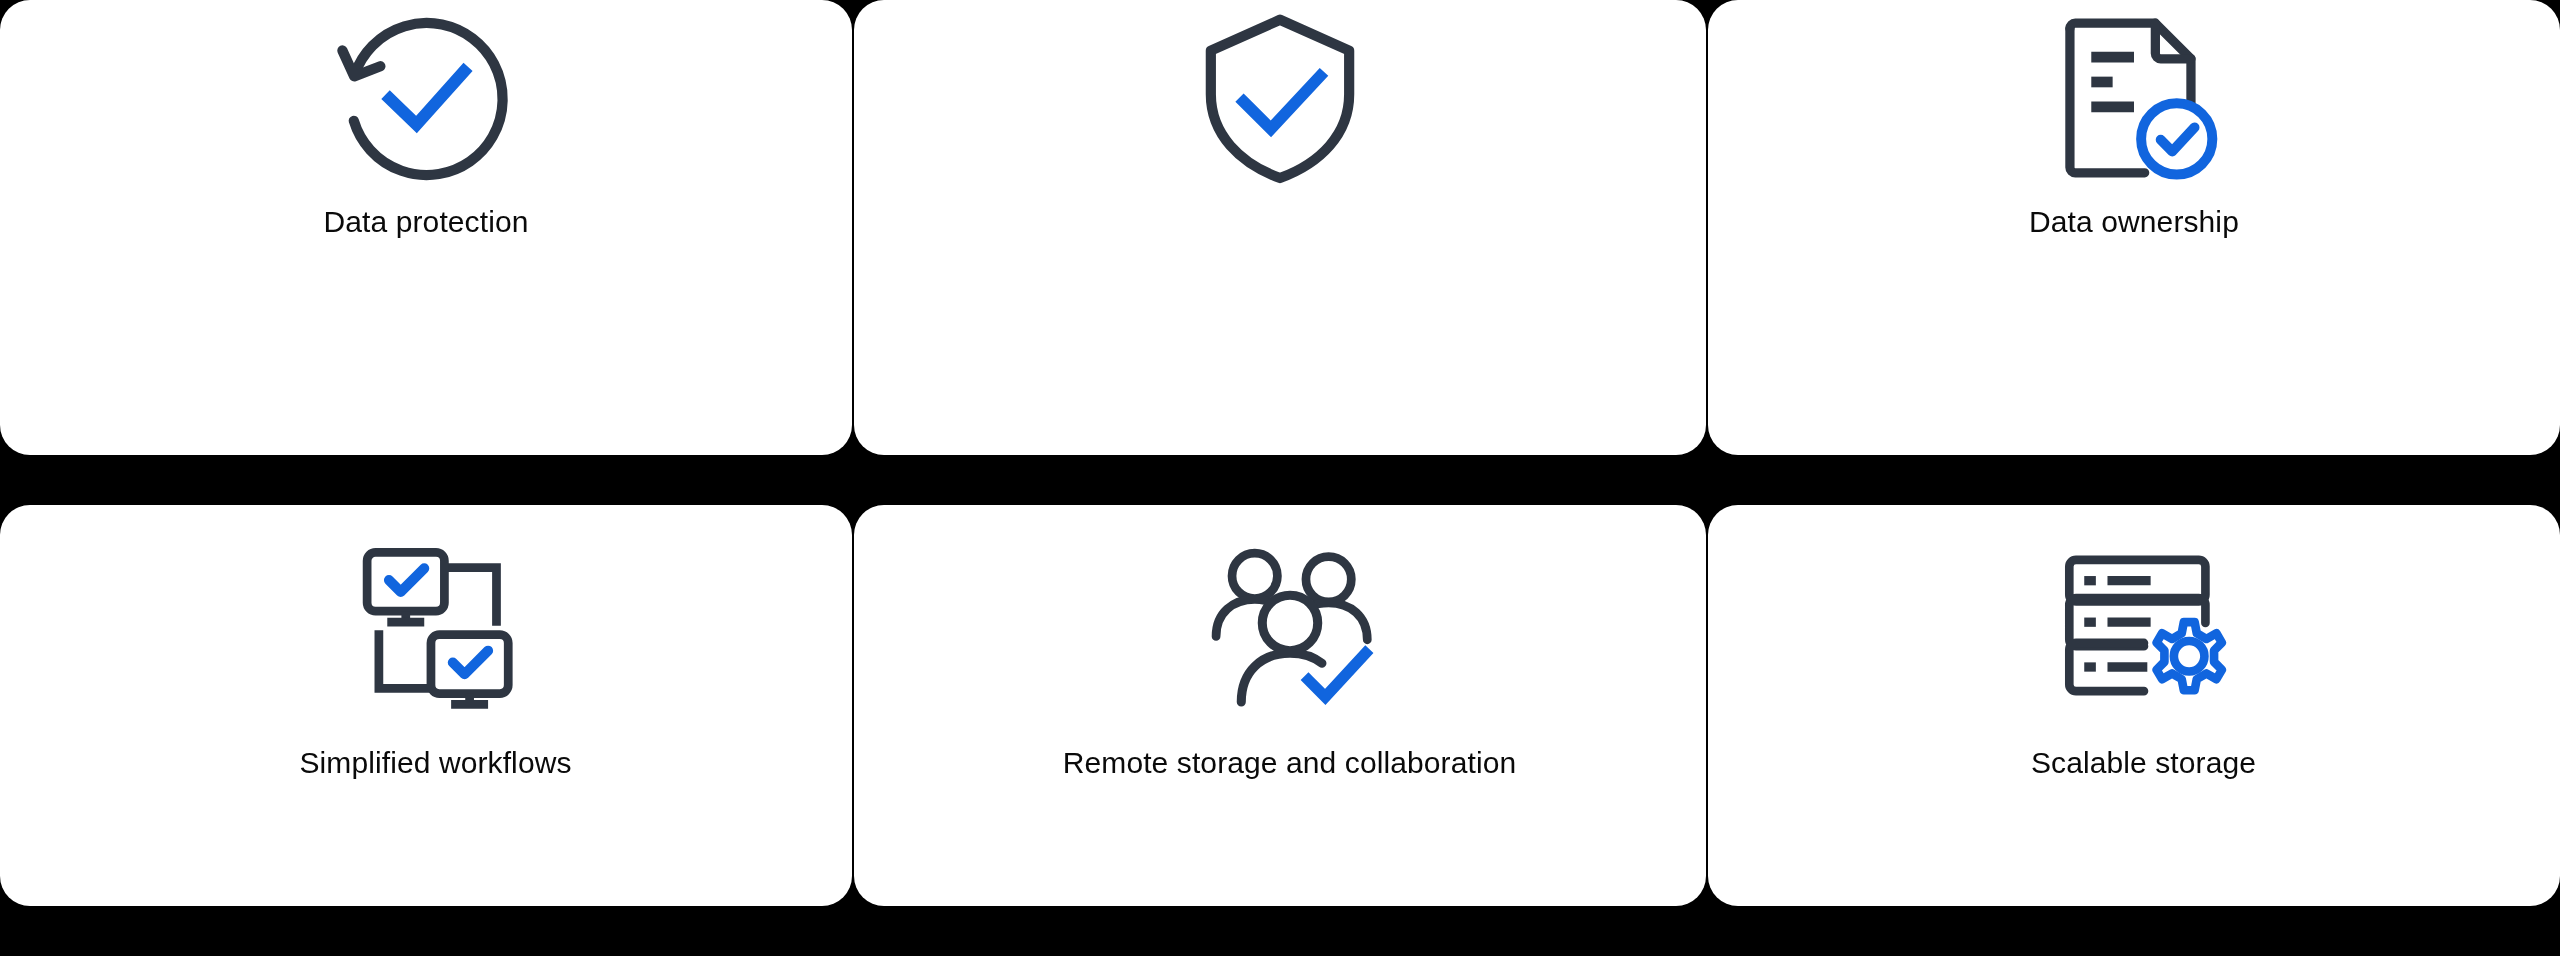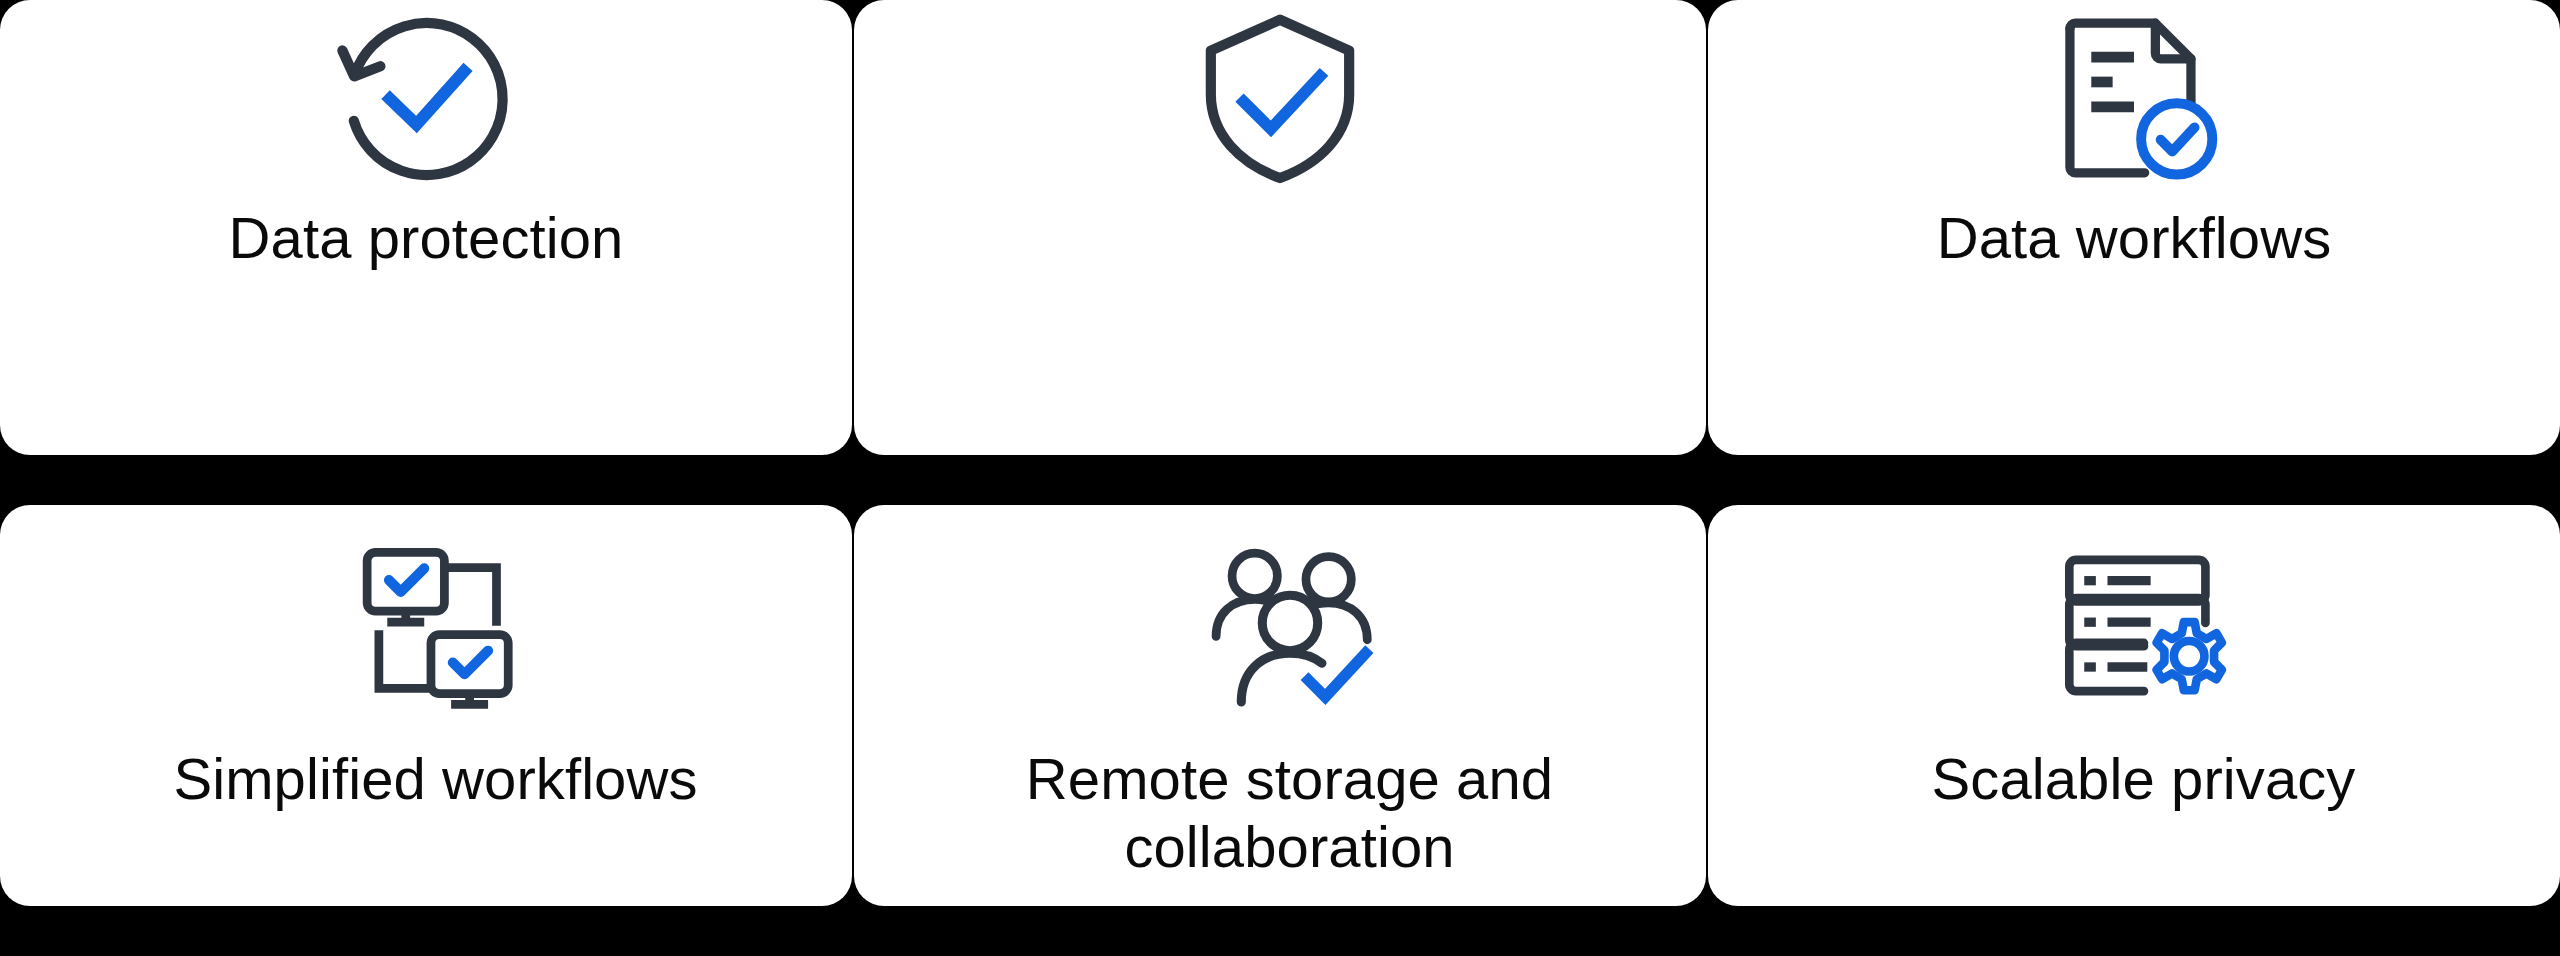--- a/index.html
+++ b/index.html
@@ -79,21 +79,21 @@
     margin-top: 48px;
     display: flex;
     align-items: center;
     justify-content: center;
   }
   .row-bottom .label {
     margin-top: 42px;
   }
 
   .label {
-    font-size: 58px;
+    font-size: 30px;
     line-height: 1.18;
     color: #0A0A0A;
     text-align: center;
     font-weight: 400;
     letter-spacing: 0.1px;
     max-width: 640px;
   }
 
   svg { display: block; }
 
@@ -139,21 +139,21 @@
             <path d="M62 8 L62 25 A3 3 0 0 0 65 28 L82 28" stroke="#2E3642" stroke-width="5.2" stroke-linecap="round" stroke-linejoin="round" fill="none"></path>
 
             <line x1="26" y1="27" x2="50" y2="27" stroke="#2E3642" stroke-width="6"></line>
             <line x1="26" y1="41" x2="38" y2="41" stroke="#2E3642" stroke-width="6"></line>
             <line x1="26" y1="55" x2="50" y2="55" stroke="#2E3642" stroke-width="6"></line>
 
             <circle cx="74" cy="73" r="20" stroke="#1165DE" stroke-width="5.6" fill="#FFFFFF"></circle>
             <path d="M65 73.5 L71.5 80 L84 66.5" stroke="#1165DE" stroke-width="5.6" stroke-linecap="round" stroke-linejoin="round" fill="none"></path>
           </svg>
         </div>
-        <div class="label">Data workflows</div>
+        <div class="label">Data ownership</div>
       </div>
     </div>
 
     <div class="card c1 row-bottom">
       <div class="card-inner">
         <div class="icon-wrap">
           <svg width="168" height="168" viewBox="0 0 100 100" fill="none">
 
             <path d="M58 14 L86 14 L86 46" stroke="#2E3642" stroke-width="5.2" stroke-linecap="square" stroke-linejoin="miter" fill="none"></path>
 
@@ -217,18 +217,18 @@
                        L87.6 56.6 L93.6 53.2 L96.9 58.8 L92.2 63.6
                        L92.2 70.4 L96.9 75.2 L93.6 80.8 L87.6 77.4
                        L81.8 80.8 L80.5 87.5 L74 87.5 L72.7 80.8
                        L66.9 77.4 L60.9 80.8 L57.6 75.2 L62.3 70.4
                        L62.3 63.6 L57.6 58.8 L60.9 53.2 L66.9 56.6
                        L72.7 53.2 Z"></path>
               <circle cx="77.2" cy="67" r="9.2"></circle>
             </g>
           </svg>
         </div>
-        <div class="label">Scalable privacy</div>
+        <div class="label">Scalable storage</div>
       </div>
     </div>
 
   </div>
 </div>
 
 </body></html>

